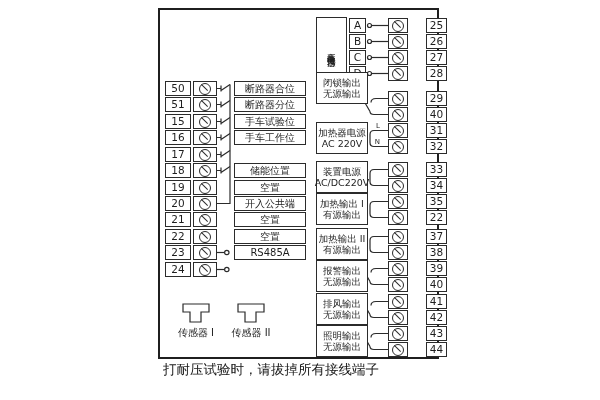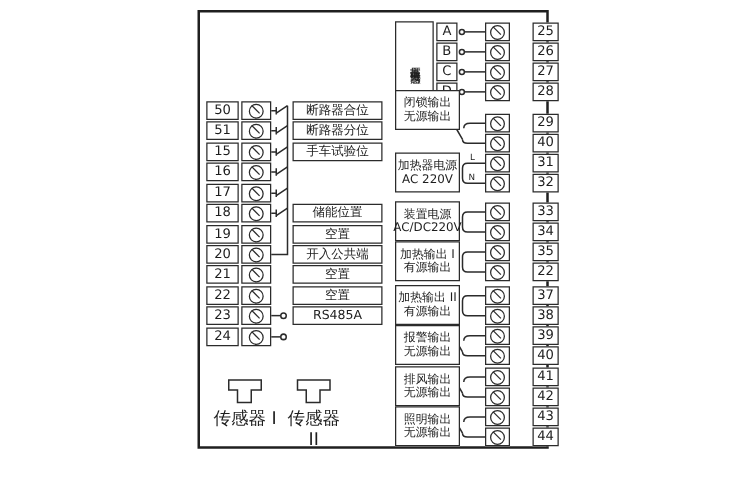--- a/index.html
+++ b/index.html
@@ -15,21 +15,21 @@
   .llab{left:234px;width:72px;height:15px;font-size:10px;}
   .rscrew{left:388px;width:20px;height:15px;}
   .rnum{left:426px;width:21px;height:15px;}
   .rlab{left:316px;width:52px;height:32px;flex-direction:column;font-size:9.5px;line-height:11px;}
   .rletter{left:349px;width:17px;height:15px;}
   .vlab{left:316px;width:31px;height:64px;font-size:8.5px;
         writing-mode:vertical-rl;text-orientation:upright;letter-spacing:1px;}
   .screwicon{position:relative;width:10px;height:10px;border:1.1px solid #2b2b2b;border-radius:50%;}
   .screwicon::after{content:"";position:absolute;left:0px;top:3.9px;width:9px;height:0;
         border-top:1.1px solid #2b2b2b;transform:rotate(45deg);}
-  .senslab{position:absolute;width:52px;text-align:center;font-size:14px;top:326px;}
+  .senslab{position:absolute;width:52px;text-align:center;font-size:10px;top:326px;}
   .note{position:absolute;left:163px;top:360px;font-size:13.5px;line-height:19px;color:#161616;}
   .note .l1{margin-left:12px;}
 </style>
 </head>
 <body>
 
 <div id="canvas">
   <div class="outer"></div>
 
   <svg class="wires" width="600" height="400">
@@ -91,20 +91,21 @@
   <div class="b lnum" style="top:114px">15</div>
   <div class="b lscrew" style="top:114px">
       <span class="screwicon"></span>
     </div>
   <div class="b llab" style="top:114px">手车试验位</div>
 
   <div class="b lnum" style="top:130px">16</div>
   <div class="b lscrew" style="top:130px">
       <span class="screwicon"></span>
     </div>
+  <div class="b llab" style="top:130px">手车工作位</div>
 
   <div class="b lnum" style="top:147px">17</div>
   <div class="b lscrew" style="top:147px">
       <span class="screwicon"></span>
     </div>
 
   <div class="b lnum" style="top:163px">18</div>
   <div class="b lscrew" style="top:163px">
       <span class="screwicon"></span>
     </div>
@@ -266,14 +267,15 @@
   <div class="b rnum" style="top:326px">43</div>
   <div class="b rscrew" style="top:342px">
       <span class="screwicon"></span>
     </div>
   <div class="b rnum" style="top:342px">44</div>
 
   <div class="senslab" style="left:170px">传感器 I</div>
   <div class="senslab" style="left:225px">传感器 II</div>
 
   <div class="note">
+    <div class="l2">打耐压试验时，请拔掉所有接线端子</div>
   </div>
 </div>
 
 </body></html>

